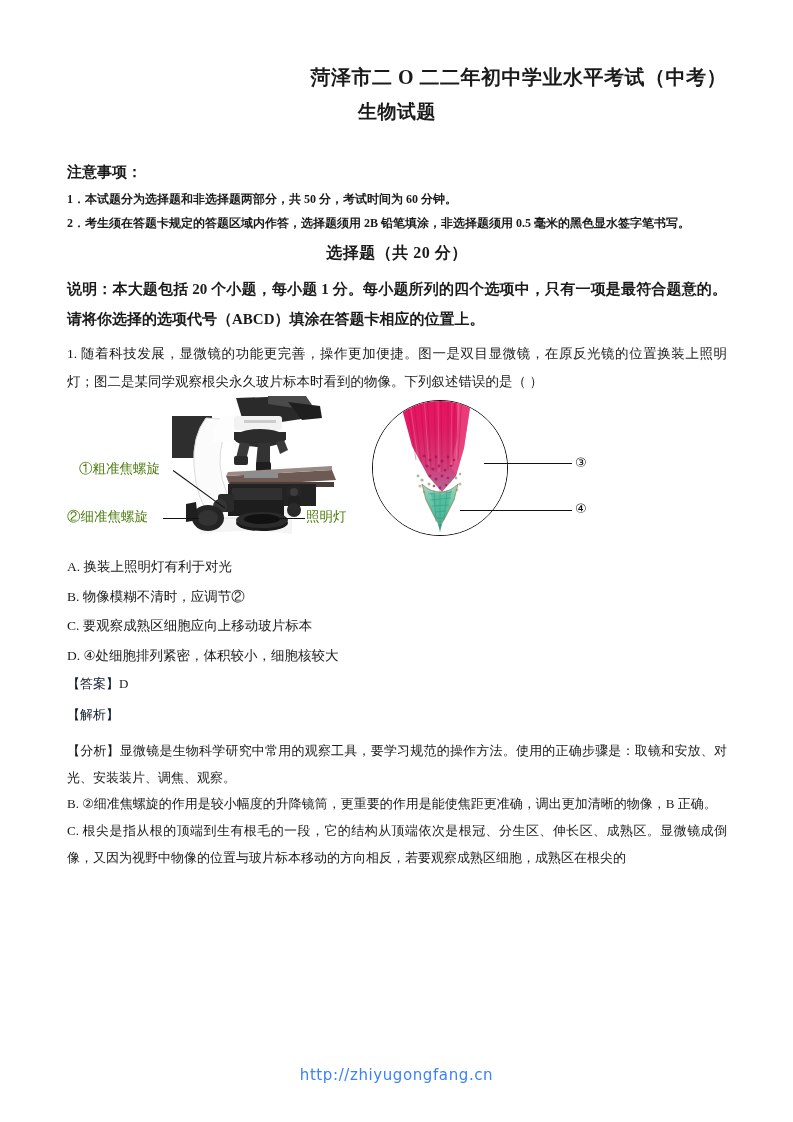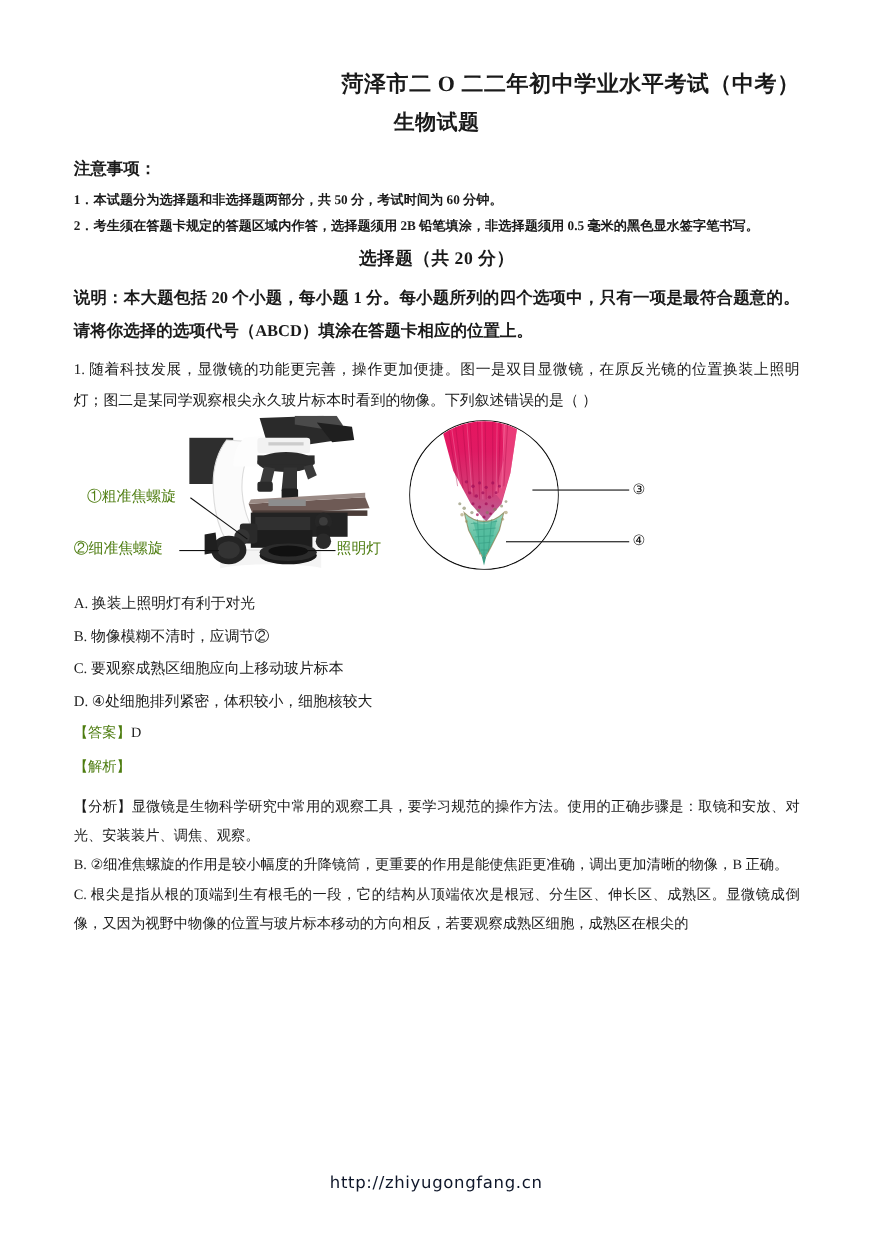--- a/index.html
+++ b/index.html
@@ -36,21 +36,21 @@
     letter-spacing: 0.5px;
     line-height: 1.5;
     margin: 0 0 6px 0;
   }
   .doc-subtitle {
     text-align: center;
     font-size: 19px;
     font-weight: bold;
     letter-spacing: 0.5px;
     line-height: 1.5;
-    margin: 0 0 12px 0;
+    margin: 0 0 30px 0;
   }
   .section-title {
     text-align: center;
     font-size: 16px;
     font-weight: bold;
     margin: 8px 0 10px 0;
     letter-spacing: 0.5px;
   }
 
   
@@ -90,21 +90,21 @@
   .options {
     margin-top: 6px;
   }
 
   
   .ans-line {
     font-size: 13px;
     line-height: 1.3;
     margin: 0 0 14px 0;
   }
-  .tag-blue { color: #4d7c0f; }
+  .tag-blue { color: #0f172a; }
   .ans-body {
     font-size: 13px;
     line-height: 2.05;
     margin: 0;
     text-align: justify;
   }
   .ans-para { margin: 0 0 0 0; }
 
   
   .figure-row {
@@ -176,21 +176,21 @@
 
   
   .watermark {
     position: absolute;
     left: 0;
     top: 1066px;
     width: 793px;
     text-align: center;
     font-family: "DejaVu Sans", sans-serif;
     font-size: 15px;
-    color: #0f172a;
+    color: #3b82f6;
     letter-spacing: 0.6px;
   }
 </style>
 </head>
 <body>
 
 <div class="page">
   <div class="content">
 
     <h1 class="doc-title">菏泽市二 O 二二年初中学业水平考试（中考）</h1>

